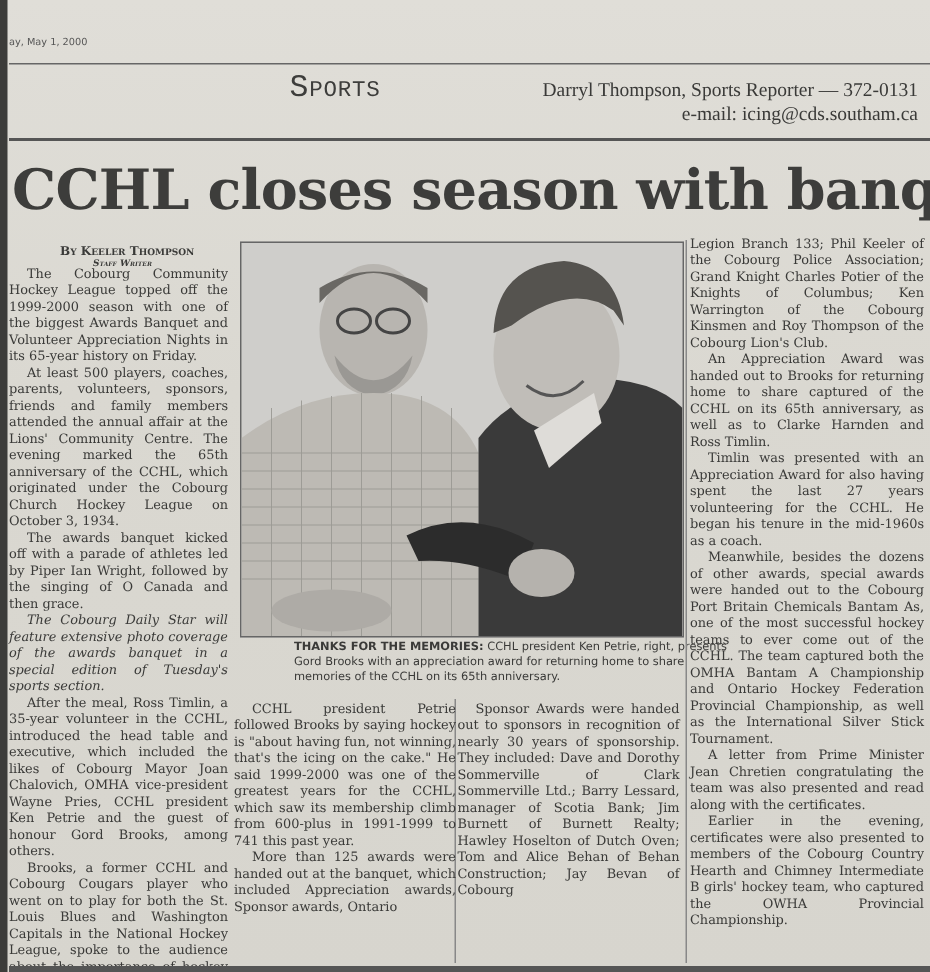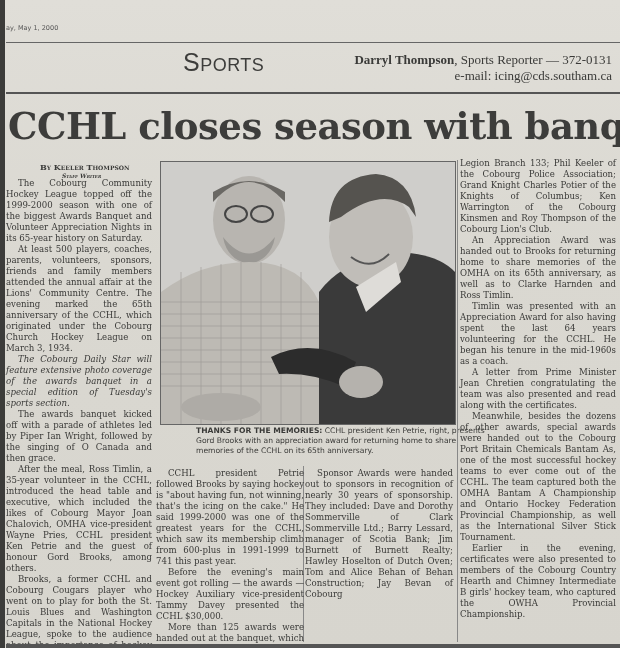--- a/index.html
+++ b/index.html
@@ -19,29 +19,29 @@
     background: #3c3c3a;
   }
   .dateline {
     position: absolute; left: 6px; top: 24px;
     font-family: "DejaVu Sans", sans-serif; font-size: 6.5px; color: #555;
   }
   .rule { position: absolute; left: 6px; right: 0; height: 1px; background: #666; }
   .rule.r1 { top: 42px; }
   .rule.r2 { top: 92px; height: 2px; background: #555; }
   .section-title {
-    position: absolute; left: 183px; top: 48px;
-    font-family: Liberation Sans, sans-serif; font-size: 25px; color: #3d3d3b;
+    position: absolute; left: 193px; top: 48px;
+    font-family: Liberation Mono, monospace; font-size: 21px; color: #3d3d3b;
     font-variant: small-caps; letter-spacing: 0.5px;
   }
   .reporter {
     position: absolute; right: 8px; top: 52px; text-align: right;
     font-family: "Liberation Serif", serif; font-size: 13px; color: #3a3a38; line-height: 16px;
   }
-  .reporter b { font-weight: bold; }
+  .reporter b { font-weight: normal; }
   .headline {
     position: absolute; left: 8px; top: 104px; width: 608px;
     font-family: "DejaVu Serif", serif; font-weight: bold; font-size: 37px;
     color: #3d3d3b; letter-spacing: -0.5px; white-space: nowrap;
   }
   .col {
     position: absolute;
     font-family: "DejaVu Serif", serif; font-size: 8.6px; line-height: 11px;
     color: #3a3a38; text-align: justify;
   }
@@ -87,24 +87,24 @@
     <div>e-mail: icing@cds.southam.ca</div>
   </div>
   <div class="rule r2"></div>
 
   <div class="headline">CCHL closes season with banquet</div>
 
   <div class="byline">By Keeler Thompson</div>
   <div class="staff">Staff Writer</div>
 
   <div class="col c1">
-    <p>The Cobourg Community Hockey League topped off the 1999-2000 season with one of the biggest Awards Banquet and Volunteer Appreciation Nights in its 65-year history on Saturday.</p>
-    <p>At least 500 players, coaches, parents, volunteers, sponsors, friends and family members attended the annual affair at the Lions' Community Centre. The evening marked the 65th anniversary of the CCHL, which originated under the Cobourg Church Hockey League on March 3, 1934.</p>
+    <p>The Cobourg Community Hockey League topped off the 1999-2000 season with one of the biggest Awards Banquet and Volunteer Appreciation Nights in its 65-year history on Friday.</p>
+    <p>At least 500 players, coaches, parents, volunteers, sponsors, friends and family members attended the annual affair at the Lions' Community Centre. The evening marked the 65th anniversary of the CCHL, which originated under the Cobourg Church Hockey League on October 3, 1934.</p>
+    <p>The awards banquet kicked off with a parade of athletes led by Piper Ian Wright, followed by the singing of O Canada and then grace.</p>
     <p style="font-style: italic;">The Cobourg Daily Star will feature extensive photo coverage of the awards banquet in a special edition of Tuesday's sports section.</p>
-    <p>The awards banquet kicked off with a parade of athletes led by Piper Ian Wright, followed by the singing of O Canada and then grace.</p>
     <p>After the meal, Ross Timlin, a 35-year volunteer in the CCHL, introduced the head table and executive, which included the likes of Cobourg Mayor Joan Chalovich, OMHA vice-president Wayne Pries, CCHL president Ken Petrie and the guest of honour Gord Brooks, among others.</p>
     <p>Brooks, a former CCHL and Cobourg Cougars player who went on to play for both the St. Louis Blues and Washington Capitals in the National Hockey League, spoke to the audience about the importance of hockey as a team effort.</p>
 
   </div>
 
   <div class="photo">
     <svg width="294" height="262" viewBox="0 0 294 262">
       <rect x="0" y="0" width="294" height="262" fill="#cfcecb"></rect>
 
       <ellipse cx="88" cy="58" rx="36" ry="44" fill="#b8b5b0"></ellipse>
@@ -143,31 +143,30 @@
     </svg>
   </div>
 
   <div class="caption"><b>THANKS FOR THE MEMORIES:</b><span> CCHL president Ken Petrie, right, presents Gord Brooks with an appreciation award for returning home to share memories of the CCHL on its 65th anniversary.</span></div>
 
   <div class="vrule" style="left:303px; top:466px; height:176px;"></div>
   <div class="vrule" style="left:457px; top:160px; height:482px;"></div>
 
   <div class="col c3">
     <p>CCHL president Petrie followed Brooks by saying hockey is "about having fun, not winning, that's the icing on the cake." He said 1999-2000 was one of the greatest years for the CCHL, which saw its membership climb from 600-plus in 1991-1999 to 741 this past year.</p>
-    <p>Before the evening's main event got rolling — the awards — Hockey Auxiliary vice-president Tammy Davey presented the CCHL $30,000.</p>
     <p>More than 125 awards were handed out at the banquet, which included Appreciation awards, Sponsor awards, Ontario</p>
   </div>
 
   <div class="col c4">
     <p>Sponsor Awards were handed out to sponsors in recognition of nearly 30 years of sponsorship. They included: Dave and Dorothy Sommerville of Clark Sommerville Ltd.; Barry Lessard, manager of Scotia Bank; Jim Burnett of Burnett Realty; Hawley Hoselton of Dutch Oven; Tom and Alice Behan of Behan Construction; Jay Bevan of Cobourg</p>
   </div>
 
   <div class="col c5">
     <p class="noindent">Legion Branch 133; Phil Keeler of the Cobourg Police Association; Grand Knight Charles Potier of the Knights of Columbus; Ken Warrington of the Cobourg Kinsmen and Roy Thompson of the Cobourg Lion's Club.</p>
-    <p>An Appreciation Award was handed out to Brooks for returning home to share memories of the OMHA on its 65th anniversary, as well as to Clarke Harnden and Ross Timlin.</p>
-    <p>Timlin was presented with an Appreciation Award for also having spent the last 64 years volunteering for the CCHL. He began his tenure in the mid-1960s as a coach.</p>
+    <p>An Appreciation Award was handed out to Brooks for returning home to share captured of the CCHL on its 65th anniversary, as well as to Clarke Harnden and Ross Timlin.</p>
+    <p>Timlin was presented with an Appreciation Award for also having spent the last 27 years volunteering for the CCHL. He began his tenure in the mid-1960s as a coach.</p>
+    <p>Meanwhile, besides the dozens of other awards, special awards were handed out to the Cobourg Port Britain Chemicals Bantam As, one of the most successful hockey teams to ever come out of the CCHL. The team captured both the OMHA Bantam A Championship and Ontario Hockey Federation Provincial Championship, as well as the International Silver Stick Tournament.</p>
     <p>A letter from Prime Minister Jean Chretien congratulating the team was also presented and read along with the certificates.</p>
-    <p>Meanwhile, besides the dozens of other awards, special awards were handed out to the Cobourg Port Britain Chemicals Bantam As, one of the most successful hockey teams to ever come out of the CCHL. The team captured both the OMHA Bantam A Championship and Ontario Hockey Federation Provincial Championship, as well as the International Silver Stick Tournament.</p>
     <p>Earlier in the evening, certificates were also presented to members of the Cobourg Country Hearth and Chimney Intermediate B girls' hockey team, who captured the OWHA Provincial Championship.</p>
   </div>
 
   <div class="bottom-rule"></div>
 </div>
 
 </body></html>

